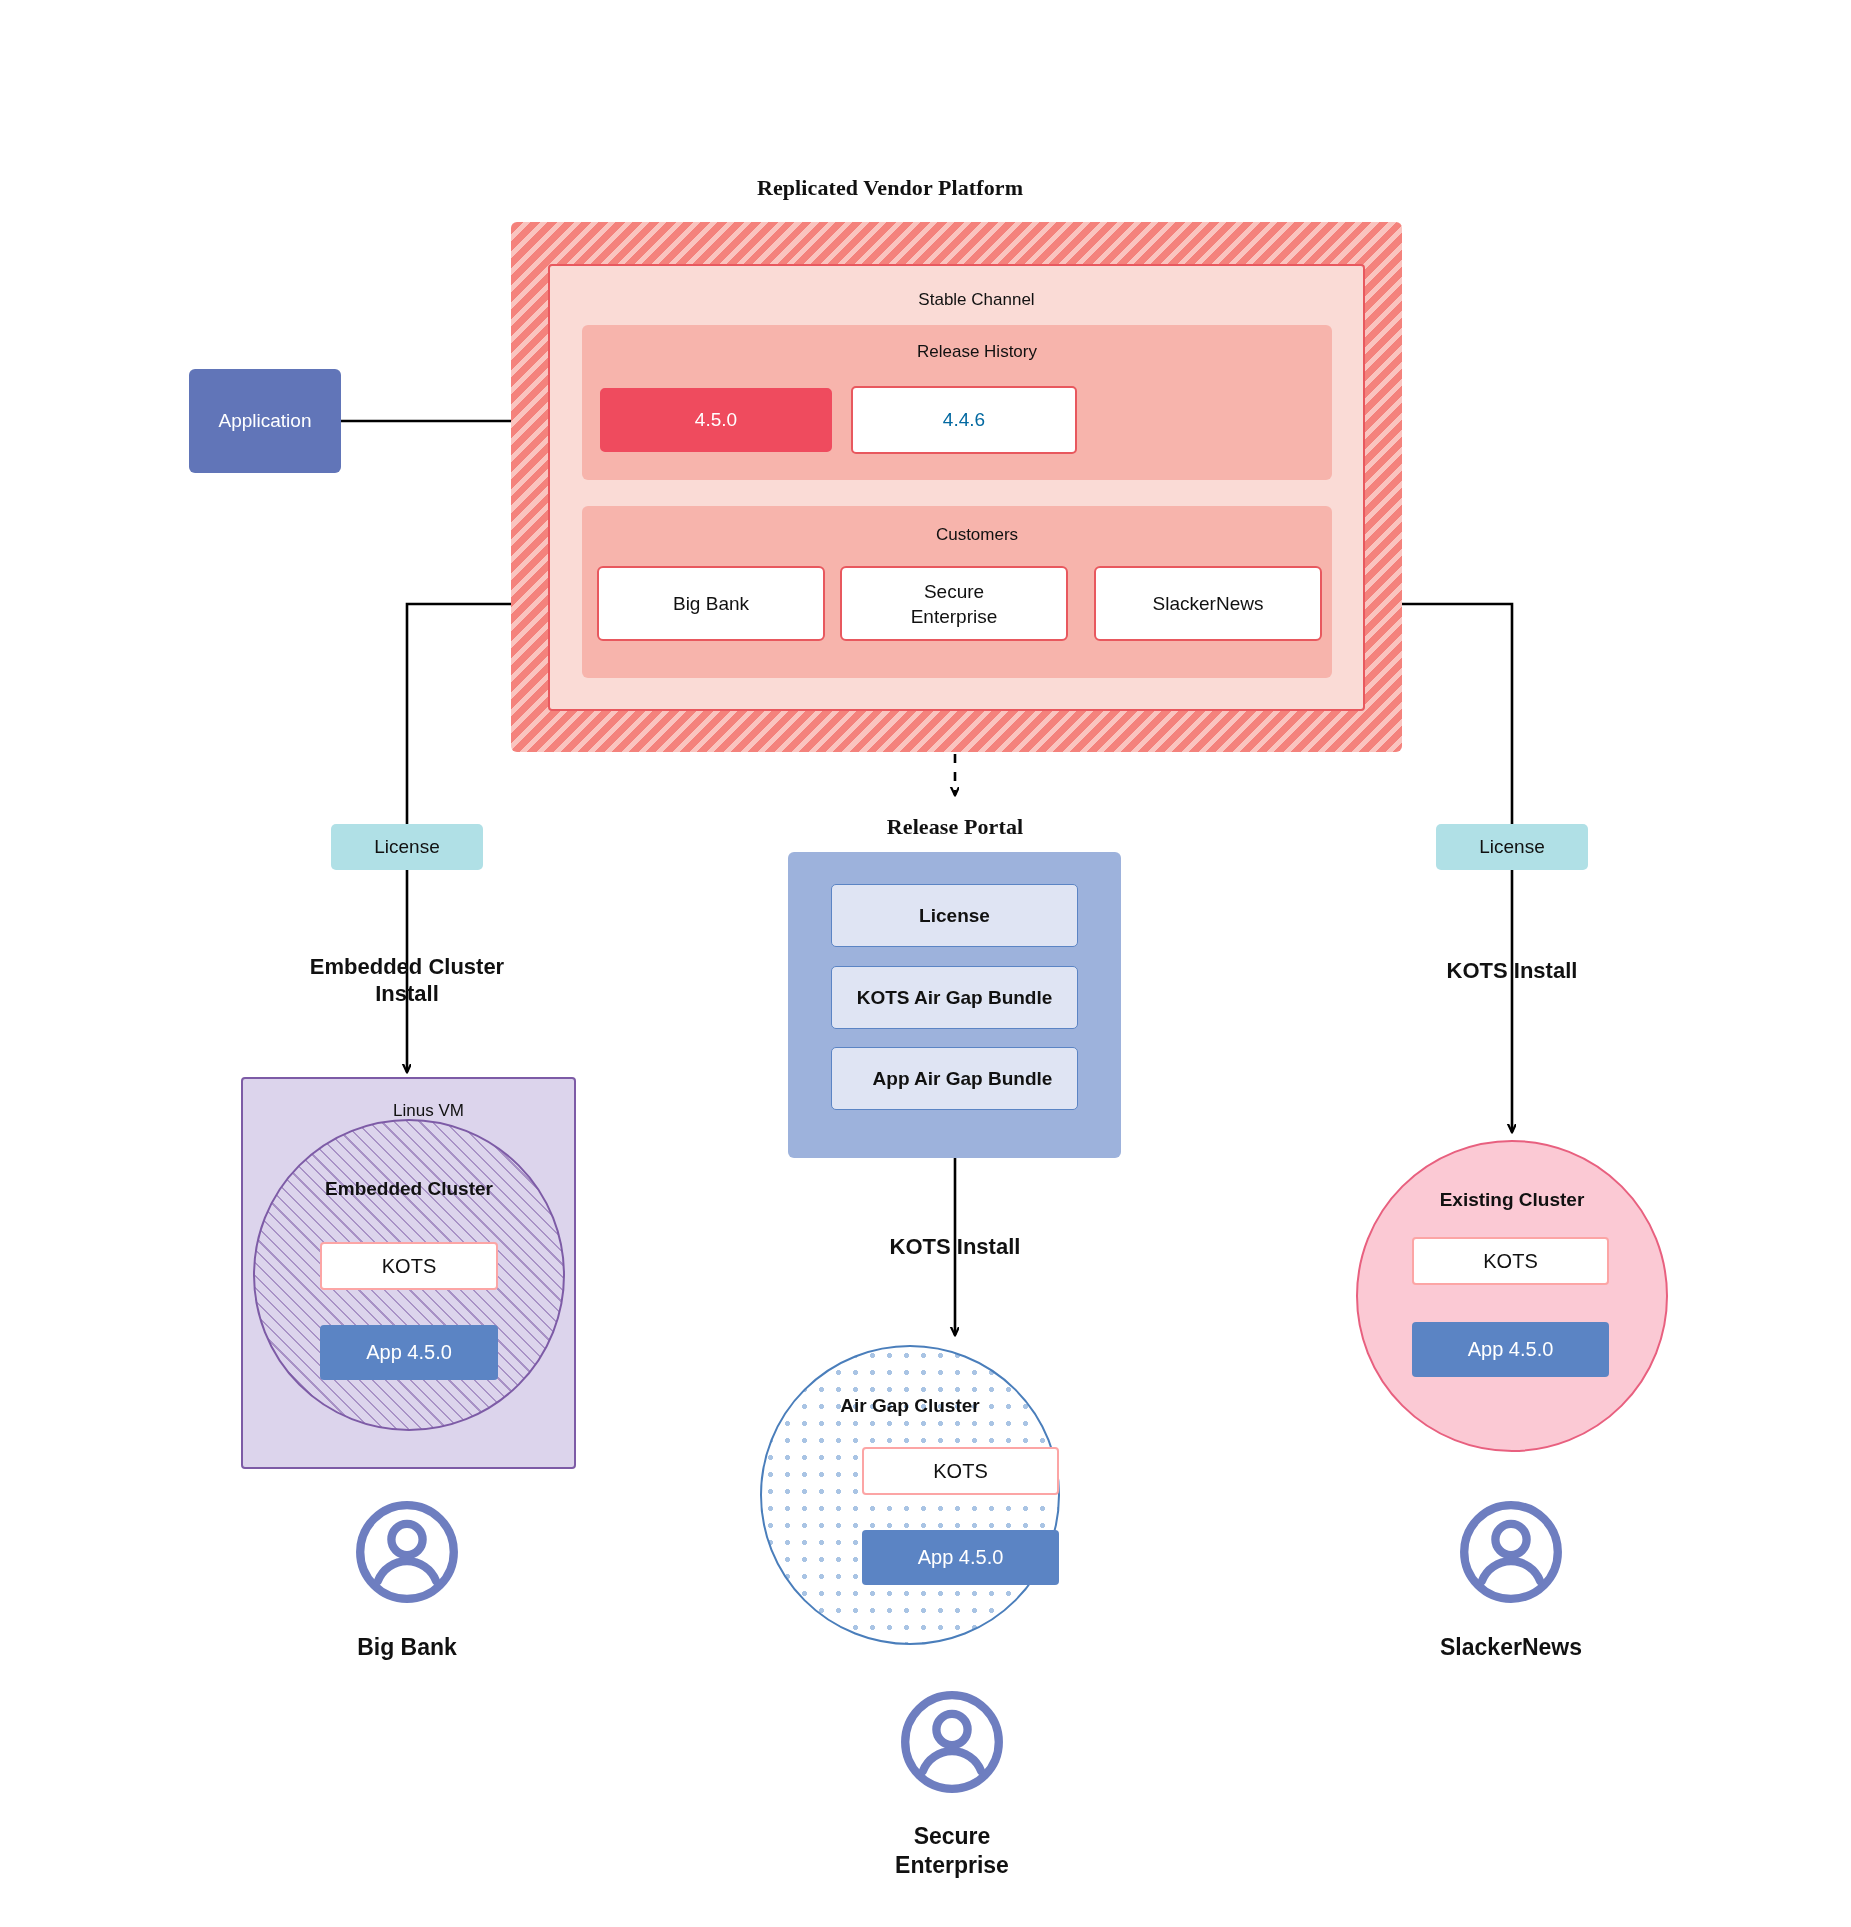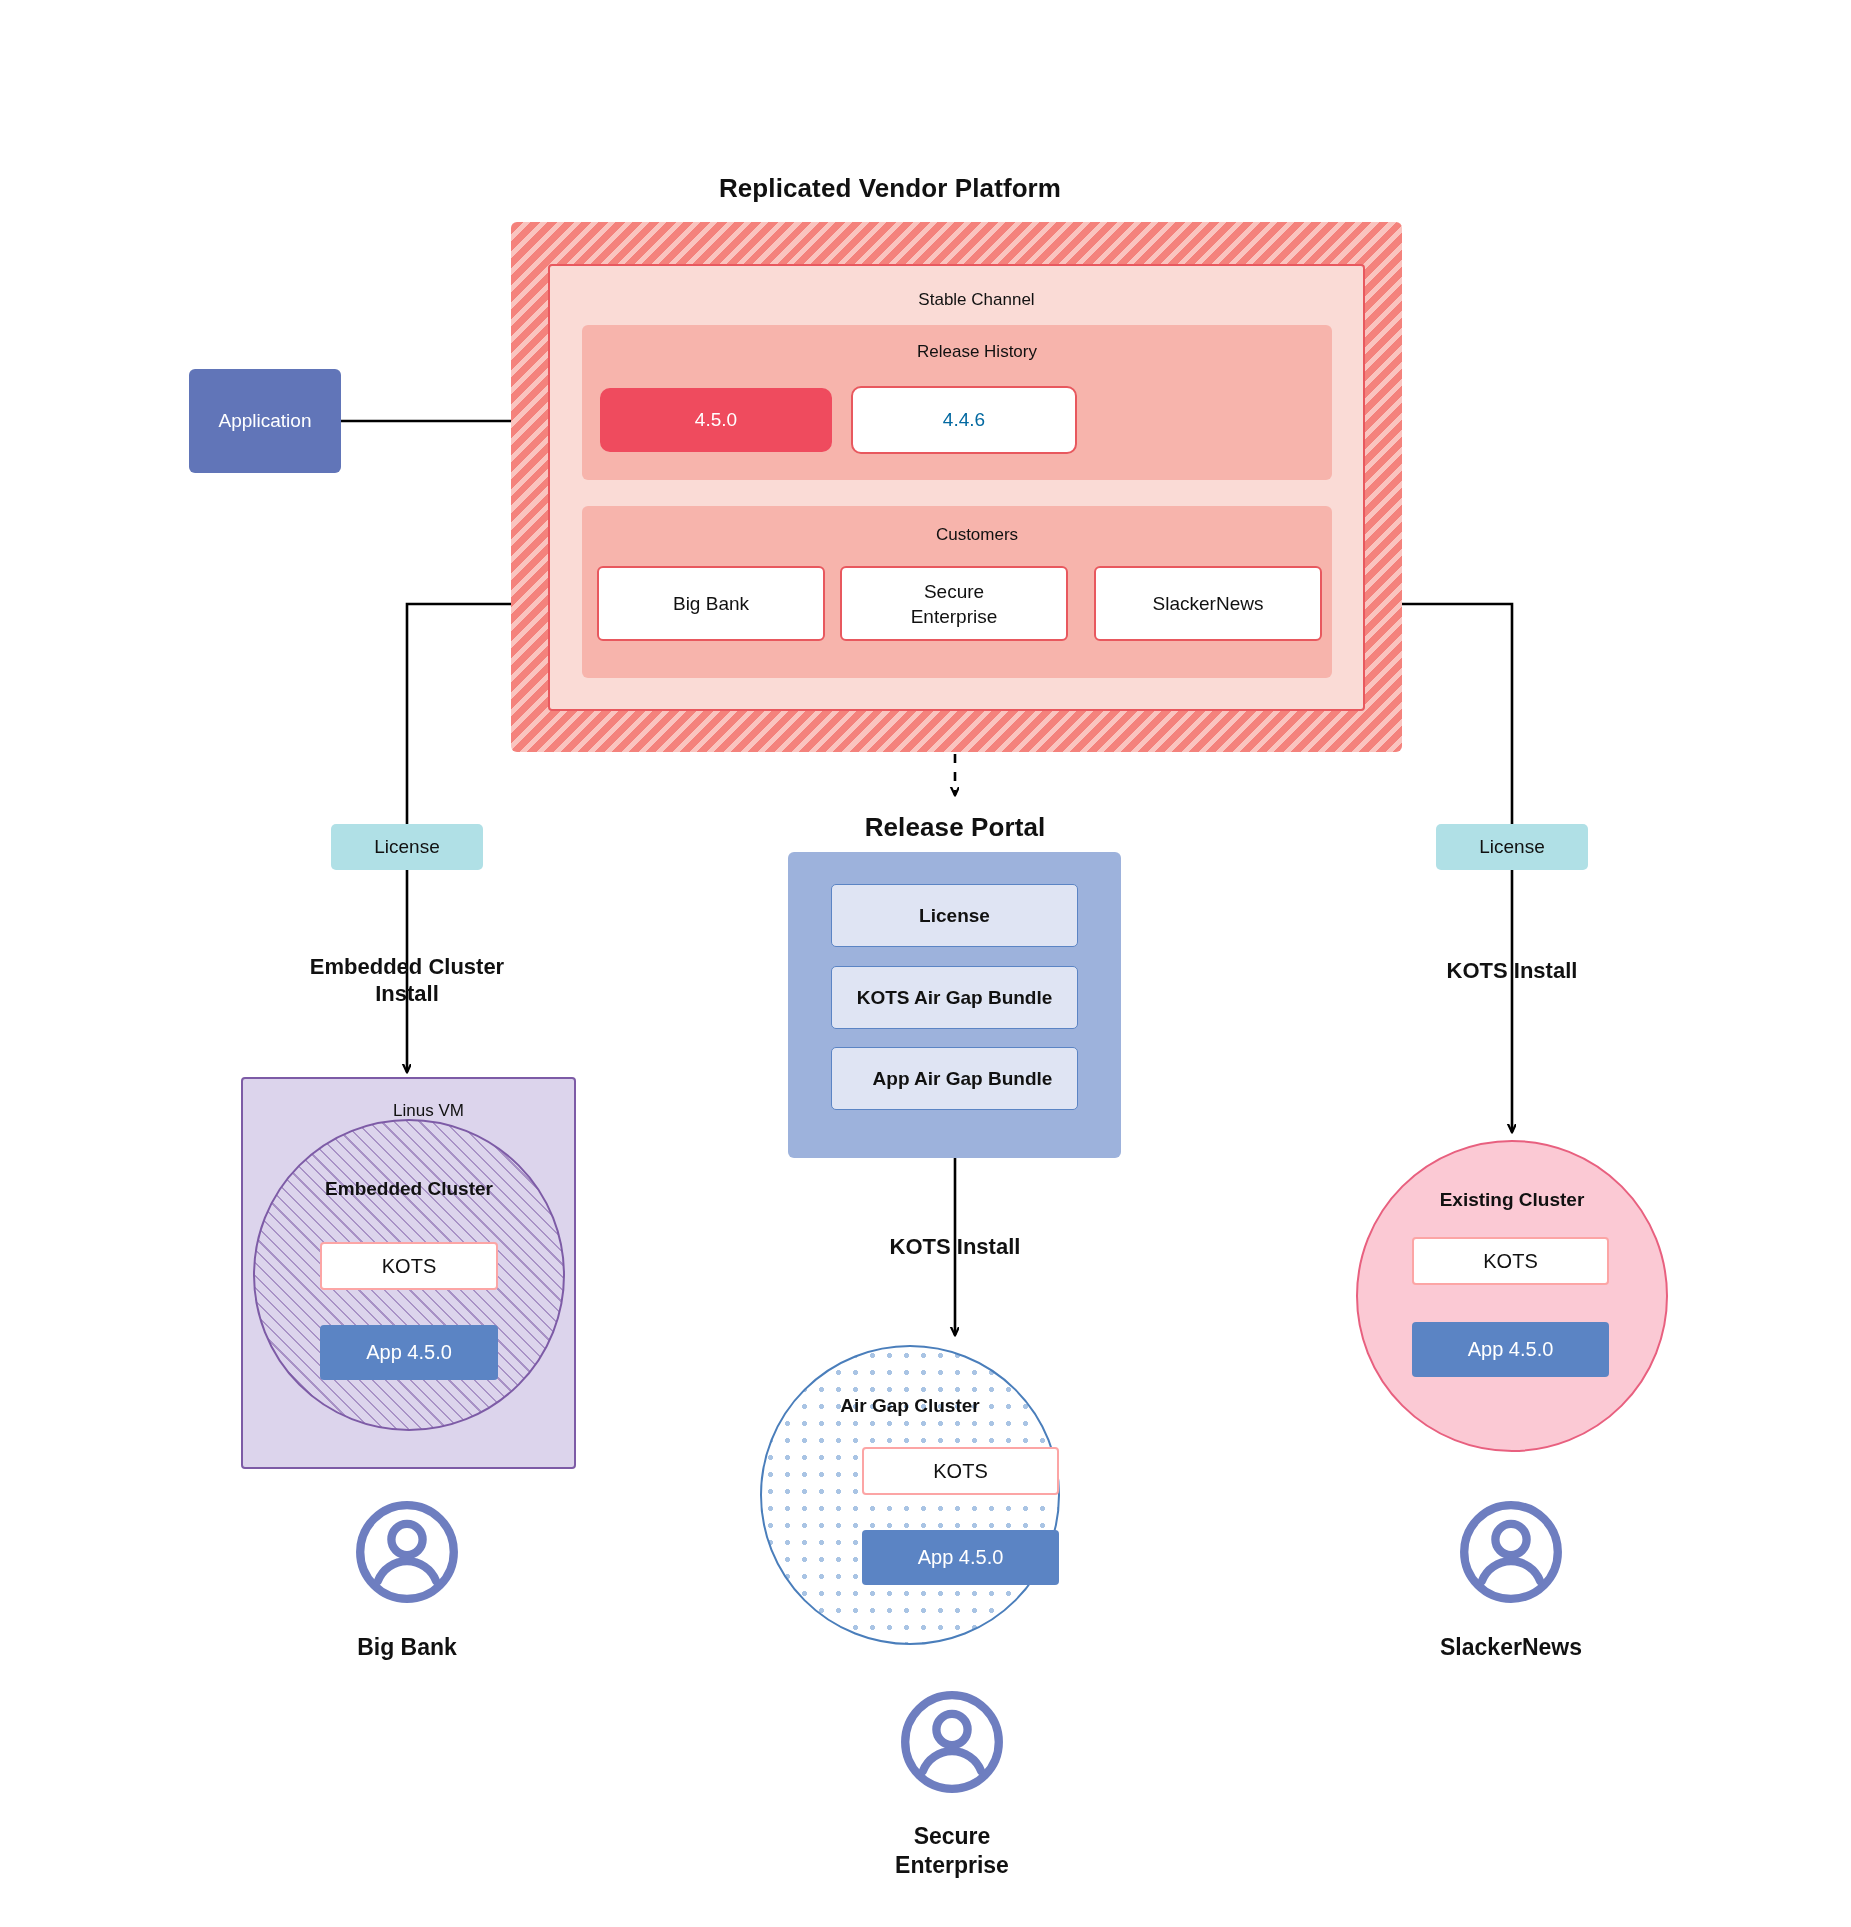--- a/index.html
+++ b/index.html
@@ -5,42 +5,42 @@
   html,body{margin:0;padding:0;background:#ffffff;}
   body{
     width:1851px;height:1927px;position:relative;overflow:hidden;
     font-family:"Liberation Sans","DejaVu Sans",sans-serif;
     color:#111111;
   }
   .abs{position:absolute;box-sizing:border-box;}
   .ctr{display:flex;align-items:center;justify-content:center;text-align:center;}
 
   
-  .title-lg{font-size:26px;font-weight:700;letter-spacing:.1px;}
+  .title-lg{font-size:22px;font-weight:700;letter-spacing:.1px;font-family:Liberation Serif, serif;}
   .title-md{font-size:20px;font-weight:700;}
   .title-sm{font-size:17px;font-weight:400;margin-left:20px;}
   .label-flow{font-size:22px;font-weight:700;line-height:27px;}
   .cust-name{font-size:23px;font-weight:700;line-height:29px;}
 
   
   #vendor-outer{
     background-color:#F4827C;
     background-image:repeating-linear-gradient(
         -45deg,
         #F4827C 0px, #F4827C 7px,
         #FAC4BF 7px, #FAC4BF 12px);
     border-radius:6px;
   }
   #stable-channel{
     background:#FADBD6;
     border:2px solid #E8585E;
     border-radius:4px;
   }
   .rel-box{
-    border:2px solid #E8585E;border-radius:10px;font-size:19px;
+    border:2px solid #E8585E;border-radius:5px;font-size:19px;
   }
   .rel-box.current{background:#EF4B5E;border-color:#EF4B5E;color:#ffffff;}
   .rel-box.old{background:#ffffff;color:#0369a1;}
   .cust-box{
     background:#ffffff;border:2px solid #E8585E;border-radius:6px;
     font-size:19px;line-height:25px;
   }
 
   
   #application-node{

